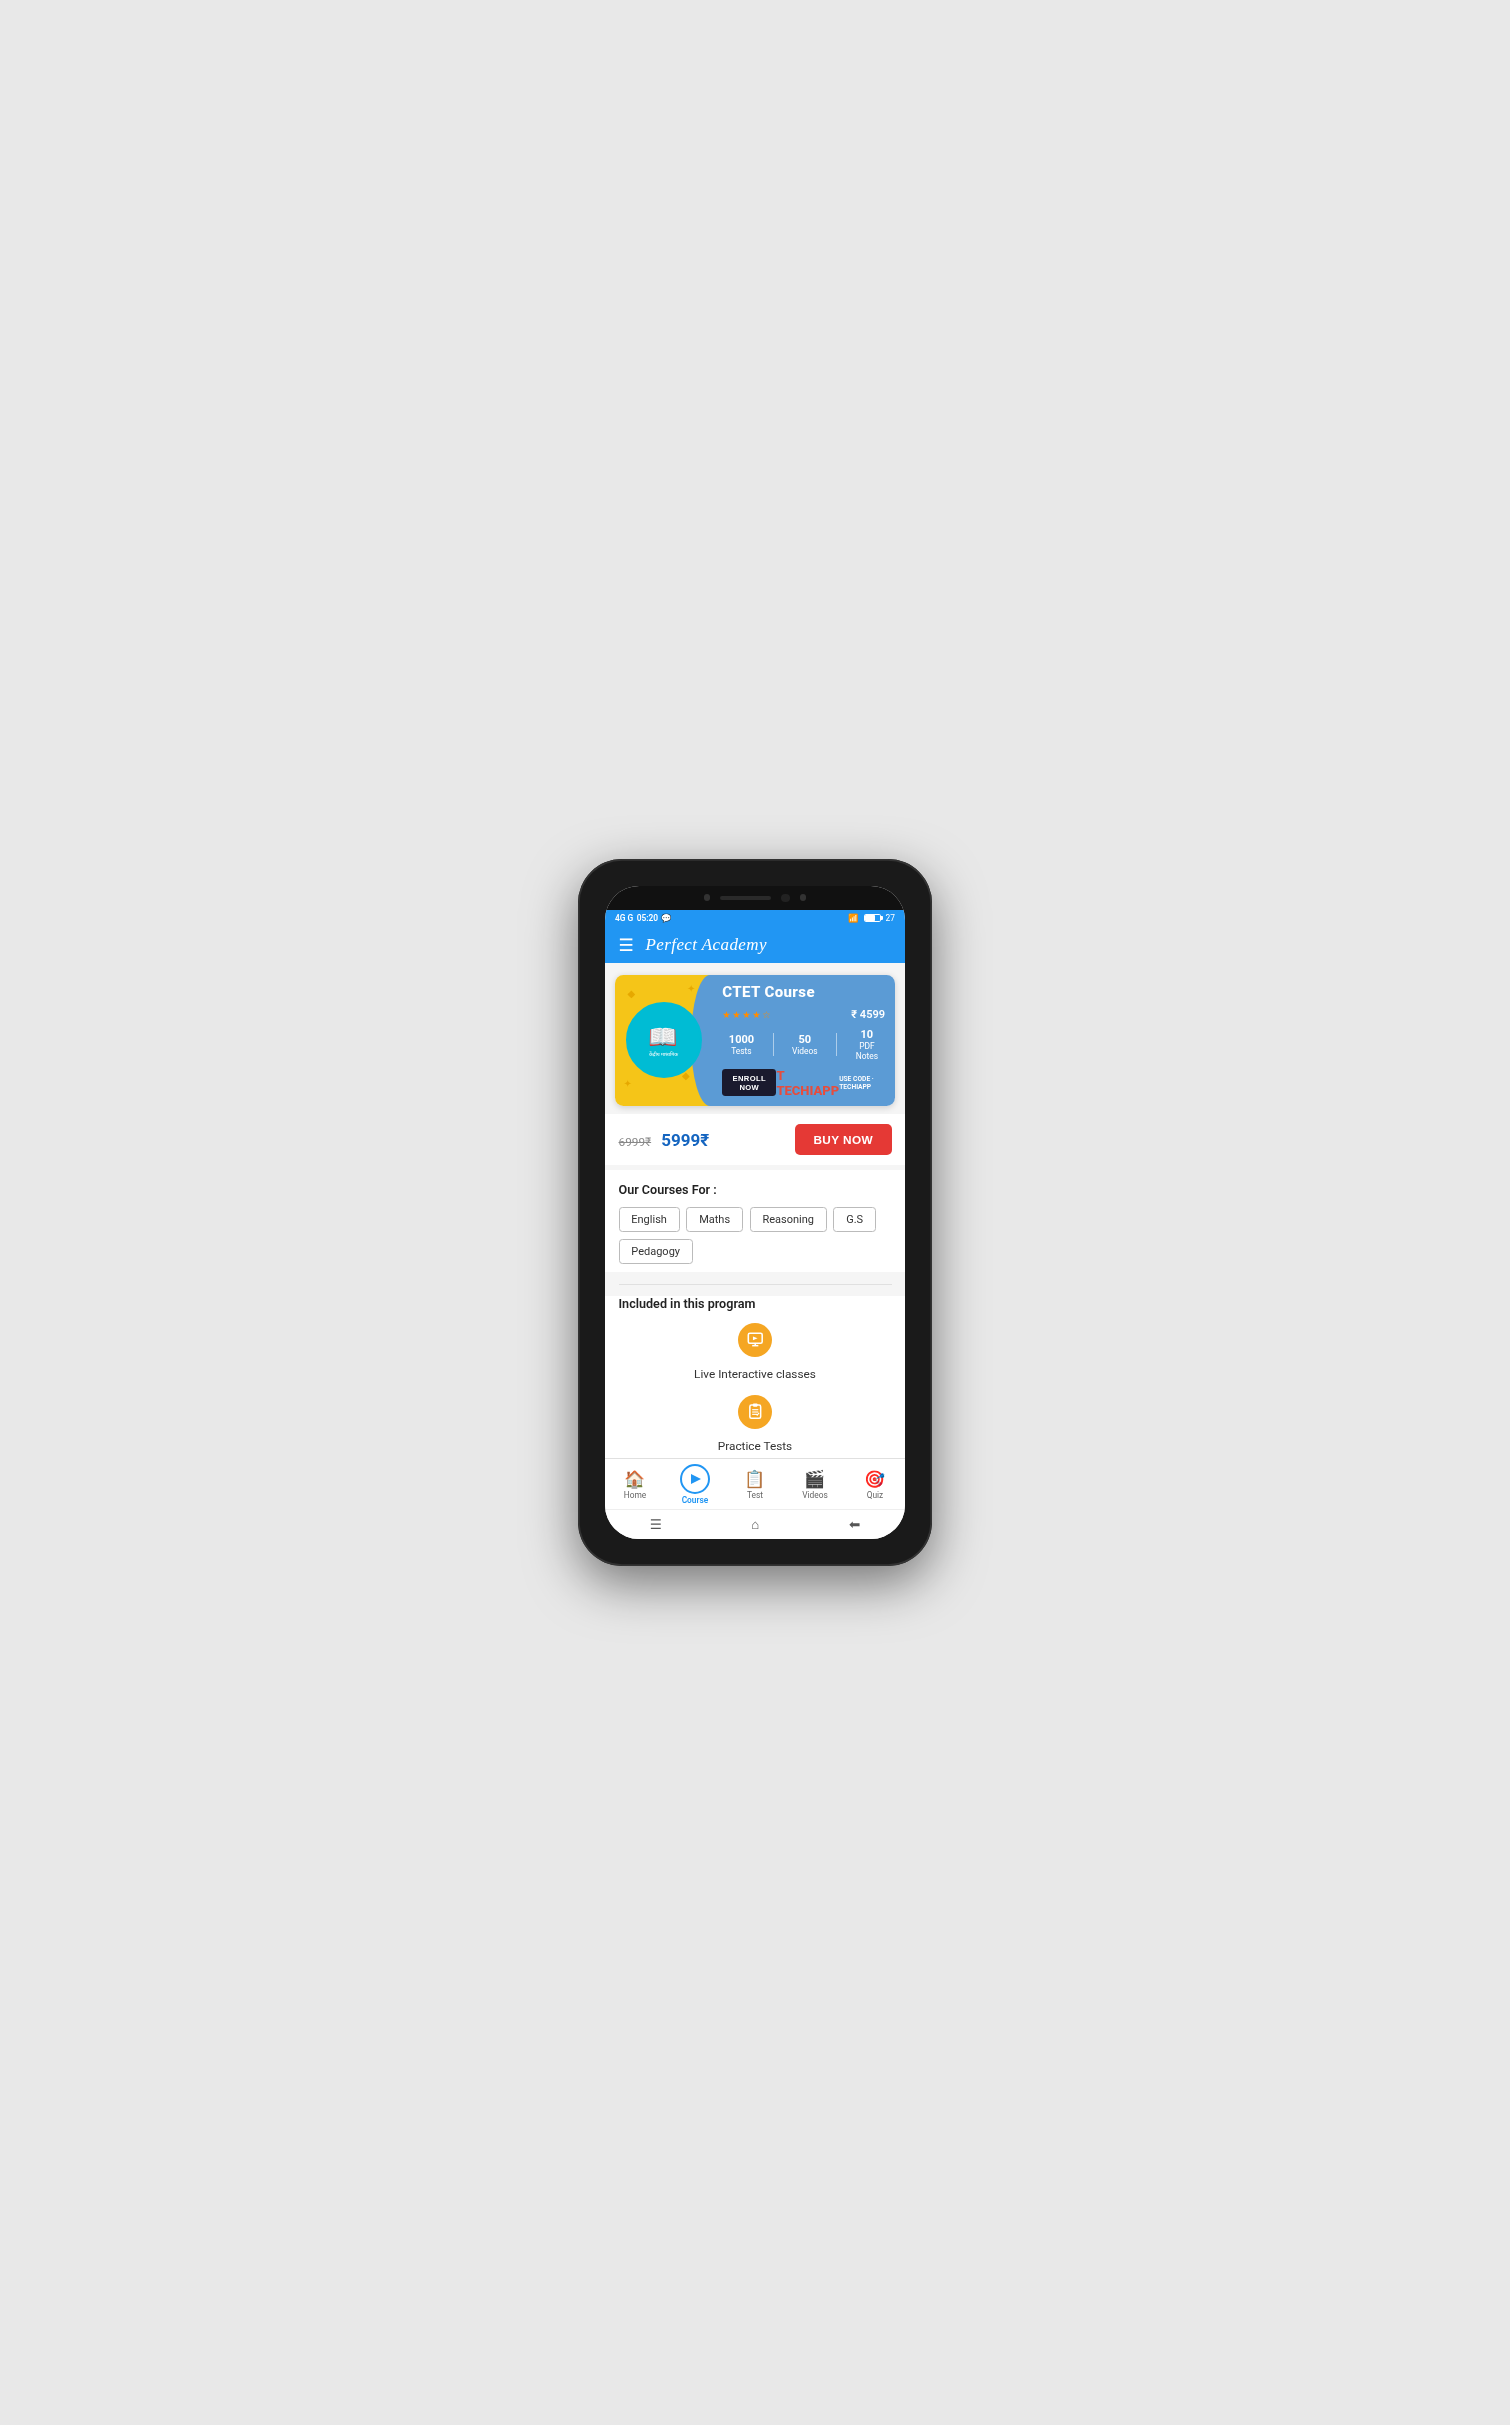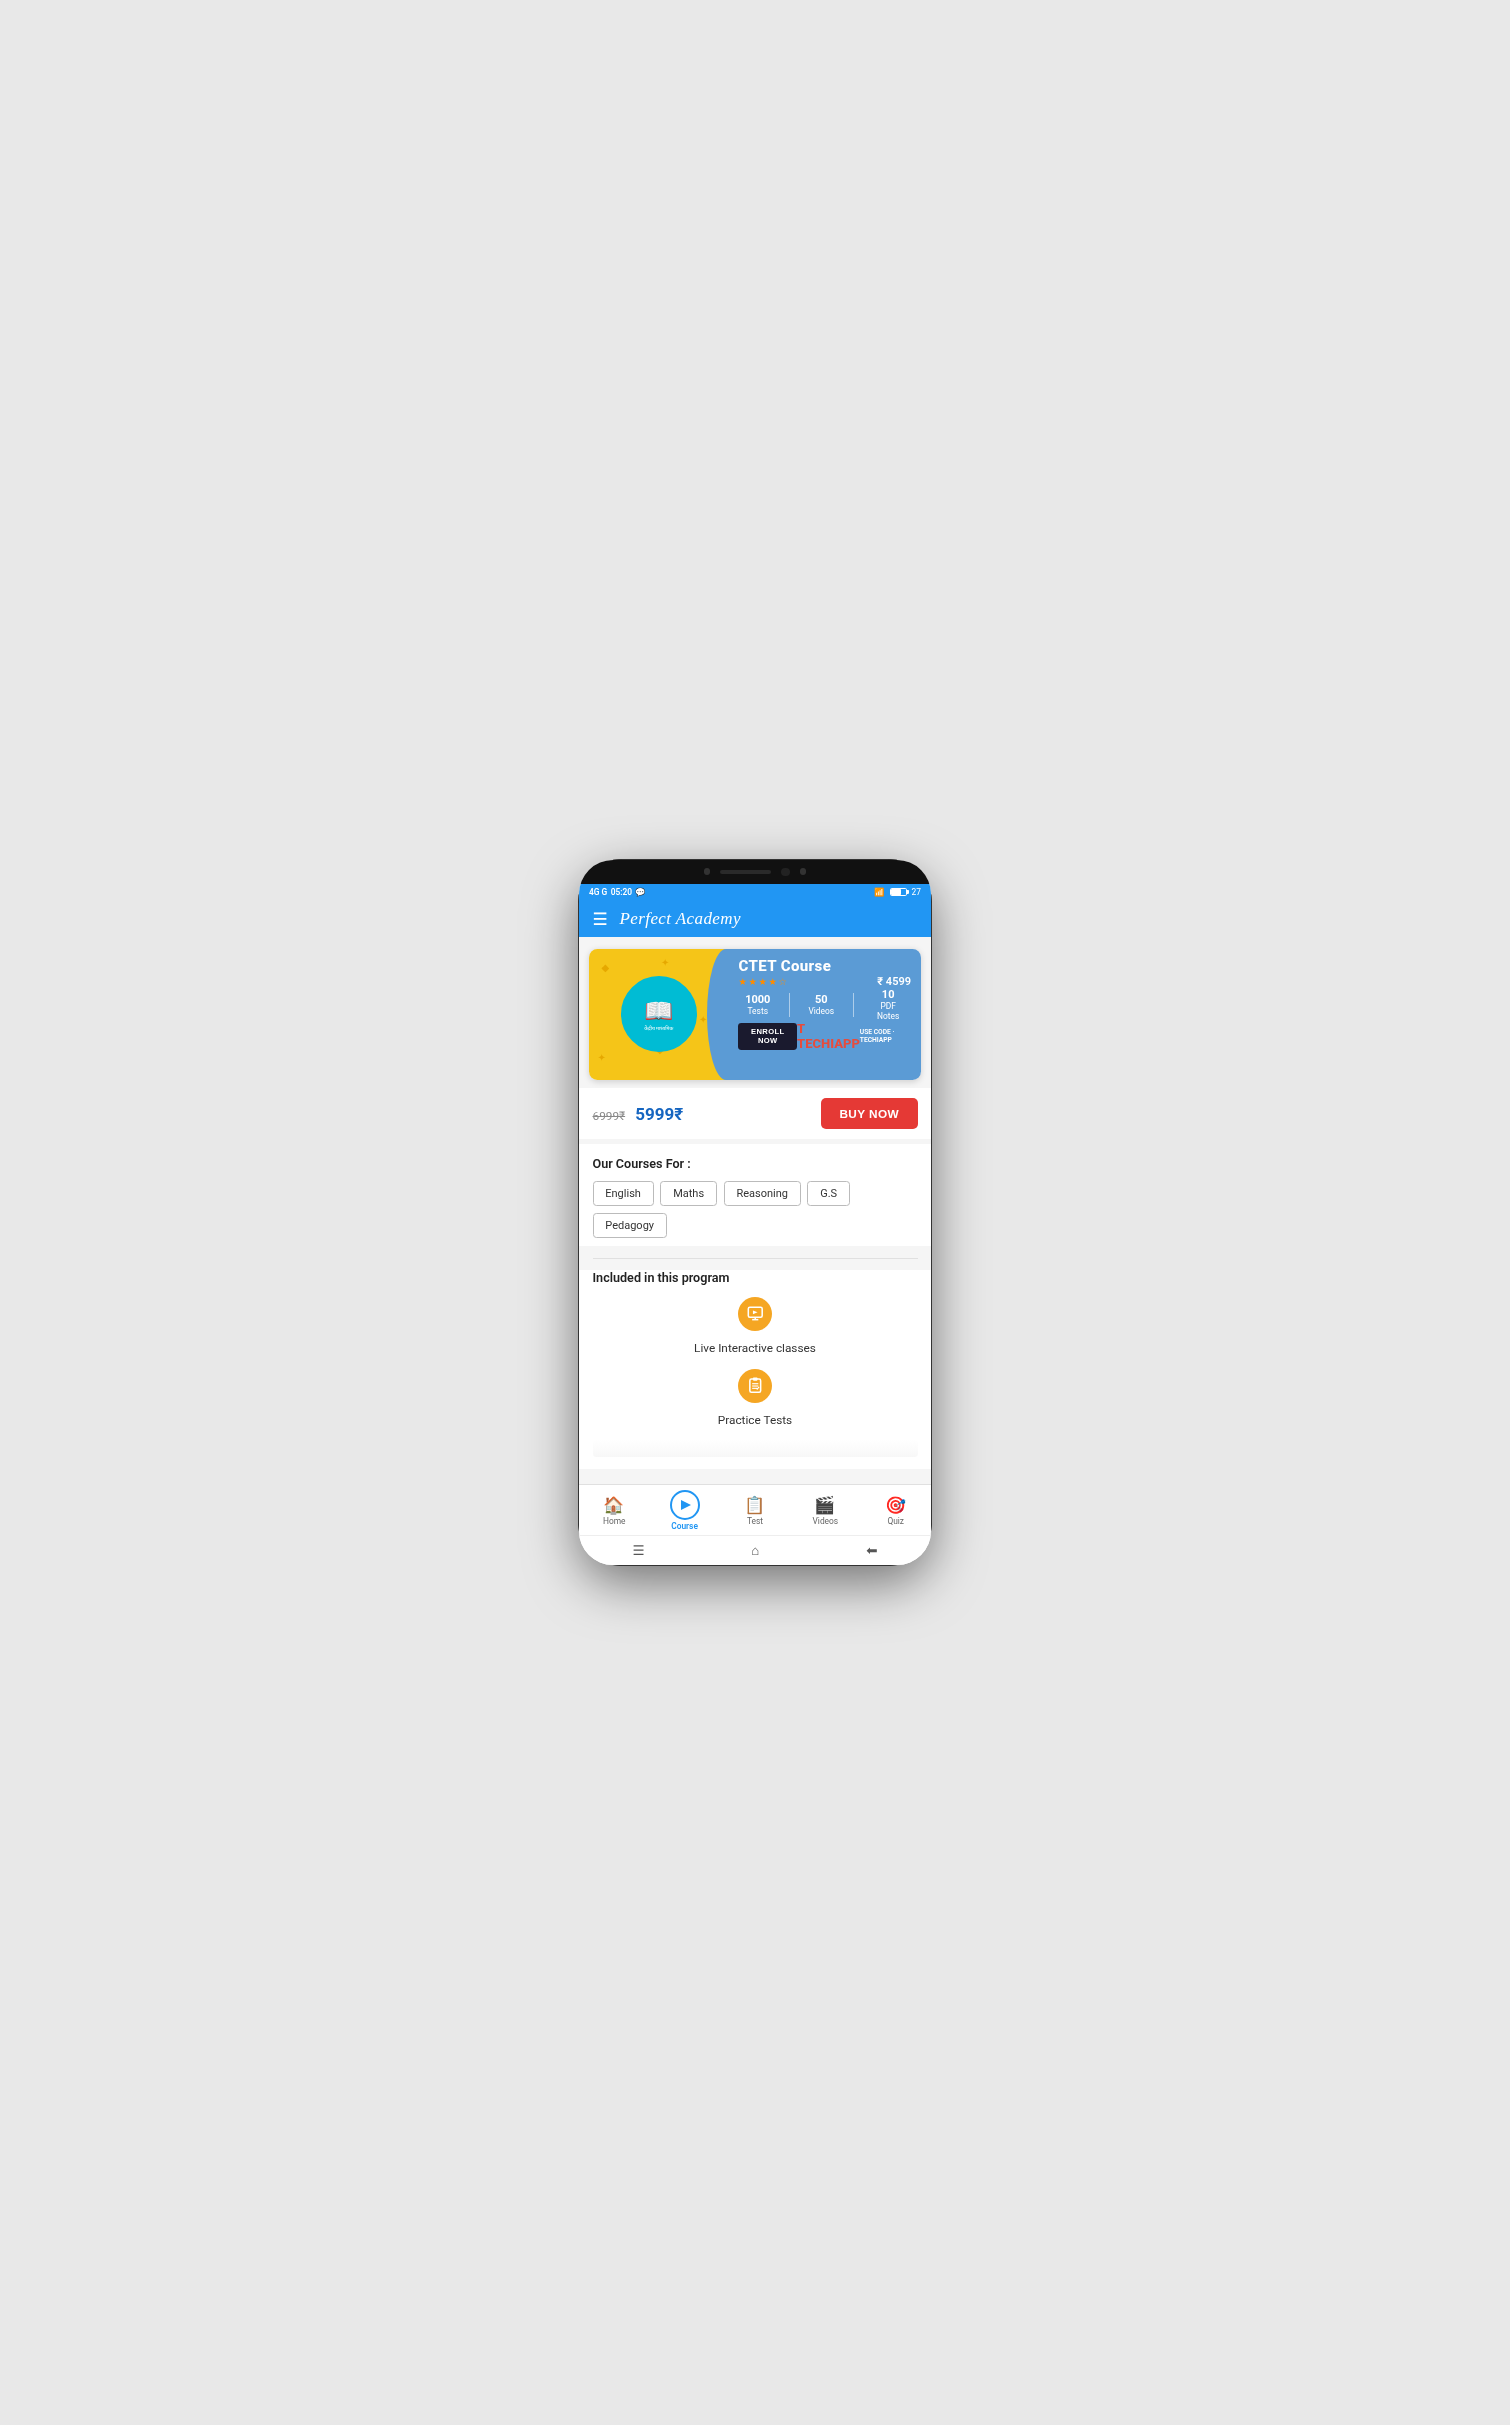--- a/index.html
+++ b/index.html
@@ -10,21 +10,21 @@
       align-items: center;
       min-height: 100vh;
       font-family: 'Roboto', Arial, sans-serif;
     }
 
     .phone-outer {
       width: 354px;
       height: 707px;
       background: #1a1a1a;
       border-radius: 44px;
-      padding: 1px;
+      padding: 27px;
       box-shadow: 0 17px 51px rgba(0,0,0,0.5), inset 0 0 0 1.7px #333;
       position: relative;
     }
 
     .phone-inner {
       width: 100%;
       height: 100%;
       background: #fff;
       border-radius: 34px;
       overflow: hidden;
@@ -170,21 +170,21 @@
       position: absolute;
       color: #e6a800;
       font-size: 10px;
     }
     .banner-right {
       background: #5b9bd5;
       flex: 1;
       padding: 8.4px 10px;
       display: flex;
       flex-direction: column;
-      justify-content: flex-start;
+      justify-content: space-between;
     }
     .banner-course-title {
       font-size: 15px;
       font-weight: 800;
       color: #fff;
       letter-spacing: 0.4px;
     }
     .banner-stars {
       display: flex;
       gap: 1.7px;

